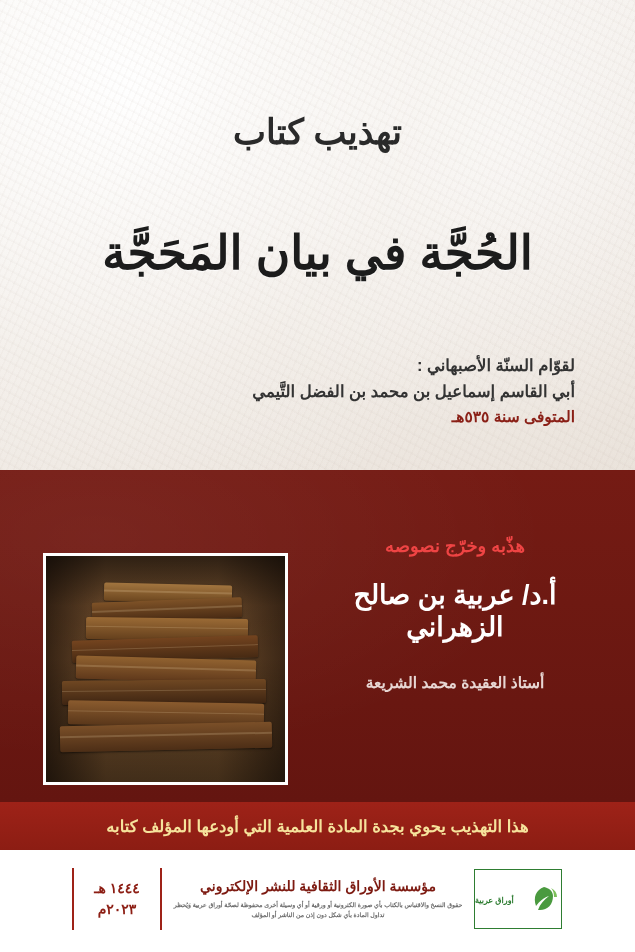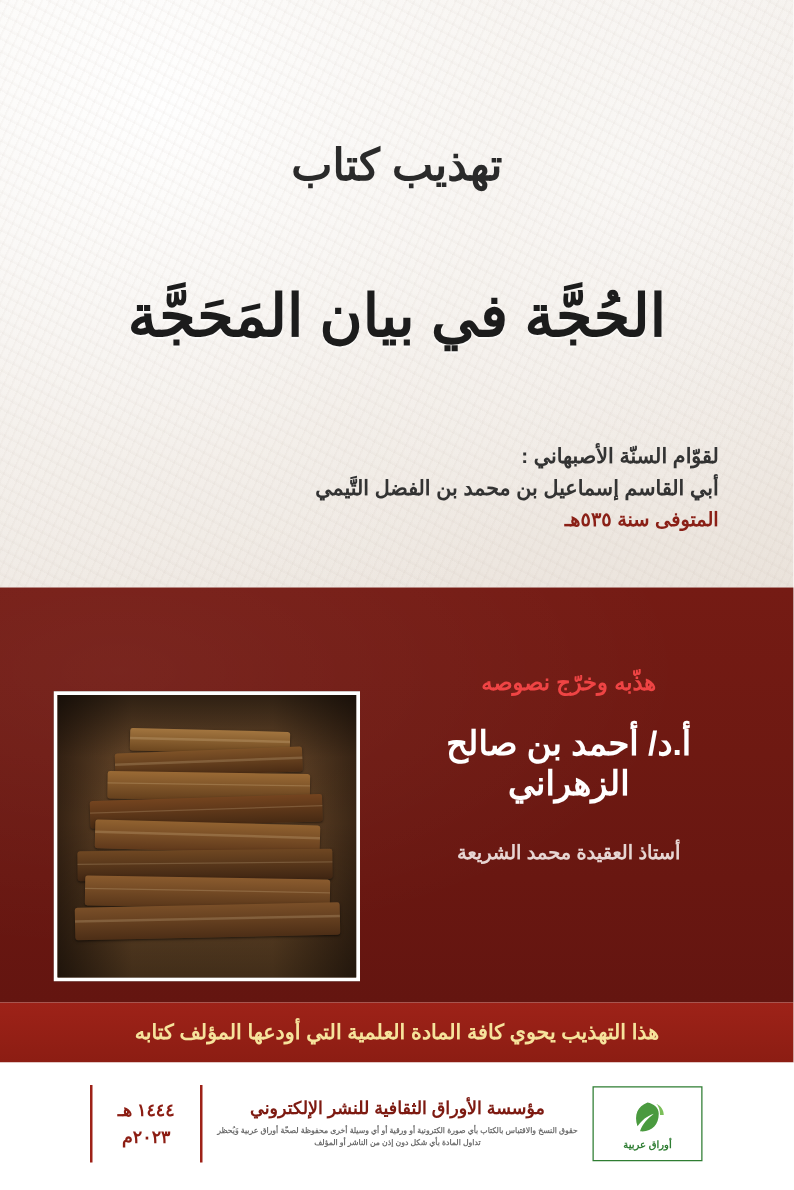--- a/index.html
+++ b/index.html
@@ -245,23 +245,23 @@
     font-size: 6.2px;
     color: #6d6d6d;
     line-height: 1.65;
     font-weight: bold;
   }
   .logo-box {
     width: 86px;
     height: 58px;
     border: 1.5px solid #2e7d32;
     display: flex;
-    flex-direction: column;
+    flex-direction: row;
     align-items: center;
-    justify-content: center;
+    justify-content: space-between;
     background: #ffffff;
   }
   .logo-mark {
     width: 34px;
     height: 30px;
     position: relative;
   }
   .logo-caption {
     font-size: 8px;
     color: #2e7d32;
@@ -282,39 +282,39 @@
   <div class="author-block">
     <div class="author-line">لقوّام السنّة الأصبهاني :</div>
     <div class="author-line">أبي القاسم إسماعيل بن محمد بن الفضل التَّيمي</div>
     <div class="author-line death">المتوفى سنة ٥٣٥هـ</div>
   </div>
 
   <div class="mid-section"></div>
 
   <div class="editor-block">
     <div class="editor-role">هذّبه وخرّج نصوصه</div>
-    <div class="editor-name">أ.د/ أحمد بن صالح الزهراني</div>
+    <div class="editor-name">أ.د/ عربية بن صالح الزهراني</div>
     <div class="editor-aff">أستاذ العقيدة محمد الشريعة</div>
   </div>
 
   <div class="photo-frame">
     <div class="photo-inner">
       <div class="book b8"></div>
       <div class="book b7"></div>
       <div class="book b6"></div>
       <div class="book b5"></div>
       <div class="book b4"></div>
       <div class="book b3"></div>
       <div class="book b2"></div>
       <div class="book b1"></div>
     </div>
   </div>
 
   <div class="banner">
-    <div class="banner-text">هذا التهذيب يحوي كافة المادة العلمية التي أودعها المؤلف كتابه</div>
+    <div class="banner-text">هذا التهذيب يحوي بجدة المادة العلمية التي أودعها المؤلف كتابه</div>
   </div>
 
   <div class="footer">
     <div class="footer-inner">
 
       <div class="date-box">
         <div>١٤٤٤ هـ</div>
         <div>٢٠٢٣م</div>
       </div>
 

